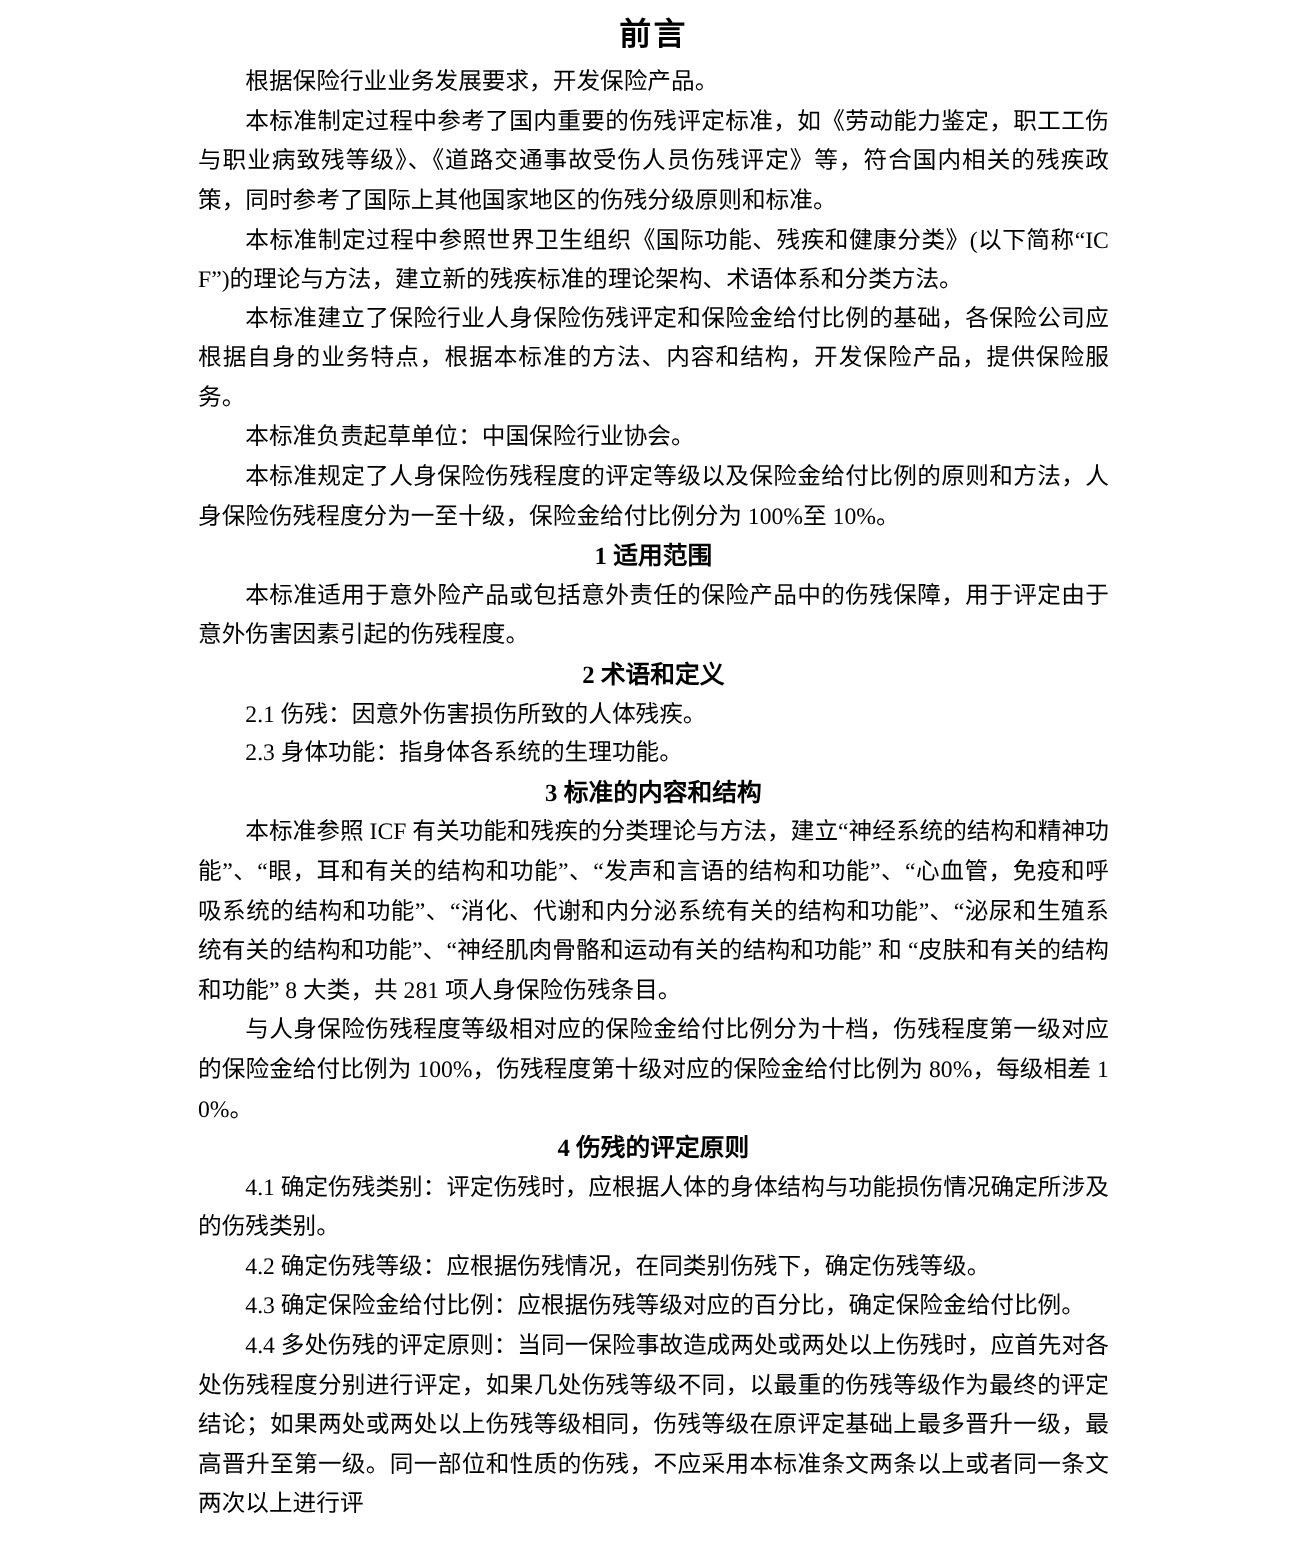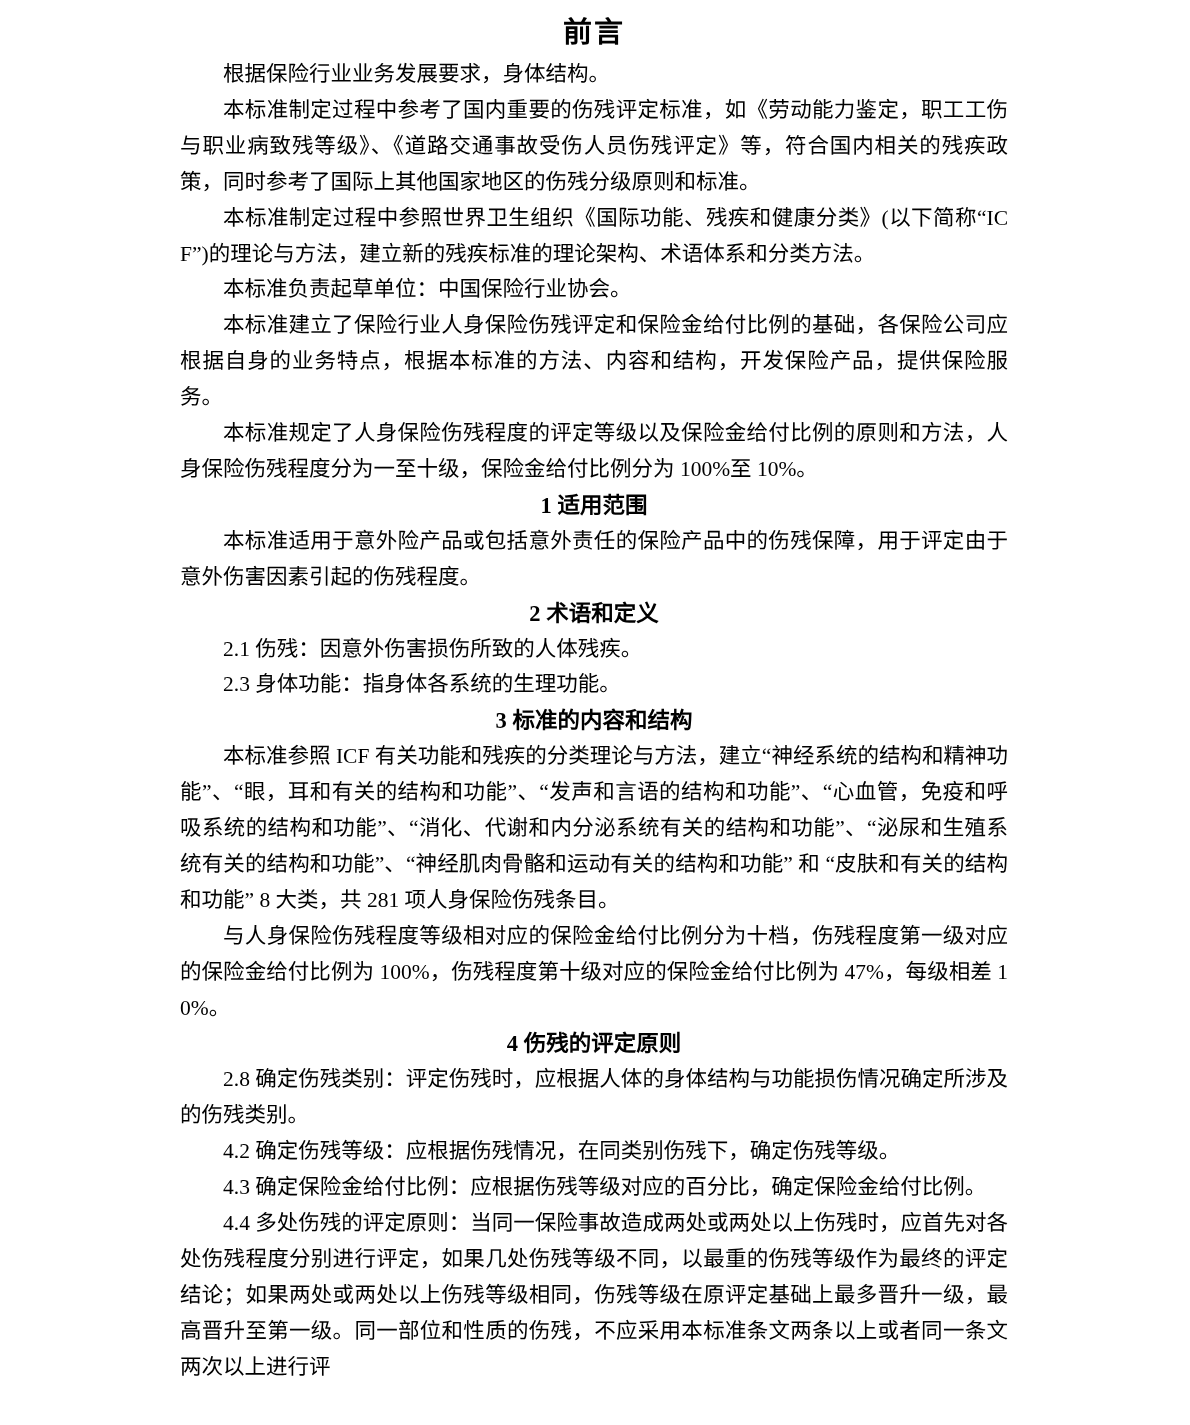--- a/index.html
+++ b/index.html
@@ -46,36 +46,36 @@
     text-align: center;
     text-indent: 0;
   }
 </style>
 </head>
 <body>
 
 <div class="page">
   <h1 class="doc-title">前言</h1>
 
-  <p class="body-para">根据保险行业业务发展要求，身体结构。</p>
+  <p class="body-para">根据保险行业业务发展要求，开发保险产品。</p>
   <p class="body-para">本标准制定过程中参考了国内重要的伤残评定标准，如《劳动能力鉴定，职工工伤与职业病致残等级》、《道路交通事故受伤人员伤残评定》等，符合国内相关的残疾政策，同时参考了国际上其他国家地区的伤残分级原则和标准。</p>
   <p class="body-para">本标准制定过程中参照世界卫生组织《国际功能、残疾和健康分类》(以下简称“ICF”)的理论与方法，建立新的残疾标准的理论架构、术语体系和分类方法。</p>
+  <p class="body-para">本标准建立了保险行业人身保险伤残评定和保险金给付比例的基础，各保险公司应根据自身的业务特点，根据本标准的方法、内容和结构，开发保险产品，提供保险服务。</p>
   <p class="body-para">本标准负责起草单位：中国保险行业协会。</p>
-  <p class="body-para">本标准建立了保险行业人身保险伤残评定和保险金给付比例的基础，各保险公司应根据自身的业务特点，根据本标准的方法、内容和结构，开发保险产品，提供保险服务。</p>
   <p class="body-para">本标准规定了人身保险伤残程度的评定等级以及保险金给付比例的原则和方法，人身保险伤残程度分为一至十级，保险金给付比例分为 100%至 10%。</p>
 
   <h2 class="section-heading">1 适用范围</h2>
   <p class="body-para">本标准适用于意外险产品或包括意外责任的保险产品中的伤残保障，用于评定由于意外伤害因素引起的伤残程度。</p>
 
   <h2 class="section-heading">2 术语和定义</h2>
   <p class="body-para">2.1 伤残：因意外伤害损伤所致的人体残疾。</p>
   <p class="body-para">2.3 身体功能：指身体各系统的生理功能。</p>
 
   <h2 class="section-heading">3 标准的内容和结构</h2>
   <p class="body-para">本标准参照 ICF 有关功能和残疾的分类理论与方法，建立“神经系统的结构和精神功能”、“眼，耳和有关的结构和功能”、“发声和言语的结构和功能”、“心血管，免疫和呼吸系统的结构和功能”、“消化、代谢和内分泌系统有关的结构和功能”、“泌尿和生殖系统有关的结构和功能”、“神经肌肉骨骼和运动有关的结构和功能” 和 “皮肤和有关的结构和功能” 8 大类，共 281 项人身保险伤残条目。</p>
-  <p class="body-para">与人身保险伤残程度等级相对应的保险金给付比例分为十档，伤残程度第一级对应的保险金给付比例为 100%，伤残程度第十级对应的保险金给付比例为 47%，每级相差 10%。</p>
+  <p class="body-para">与人身保险伤残程度等级相对应的保险金给付比例分为十档，伤残程度第一级对应的保险金给付比例为 100%，伤残程度第十级对应的保险金给付比例为 80%，每级相差 10%。</p>
 
   <h2 class="section-heading">4 伤残的评定原则</h2>
-  <p class="body-para">2.8 确定伤残类别：评定伤残时，应根据人体的身体结构与功能损伤情况确定所涉及的伤残类别。</p>
+  <p class="body-para">4.1 确定伤残类别：评定伤残时，应根据人体的身体结构与功能损伤情况确定所涉及的伤残类别。</p>
   <p class="body-para">4.2 确定伤残等级：应根据伤残情况，在同类别伤残下，确定伤残等级。</p>
   <p class="body-para">4.3 确定保险金给付比例：应根据伤残等级对应的百分比，确定保险金给付比例。</p>
   <p class="body-para">4.4 多处伤残的评定原则：当同一保险事故造成两处或两处以上伤残时，应首先对各处伤残程度分别进行评定，如果几处伤残等级不同，以最重的伤残等级作为最终的评定结论；如果两处或两处以上伤残等级相同，伤残等级在原评定基础上最多晋升一级，最高晋升至第一级。同一部位和性质的伤残，不应采用本标准条文两条以上或者同一条文两次以上进行评</p>
 </div>
 
 </body></html>

